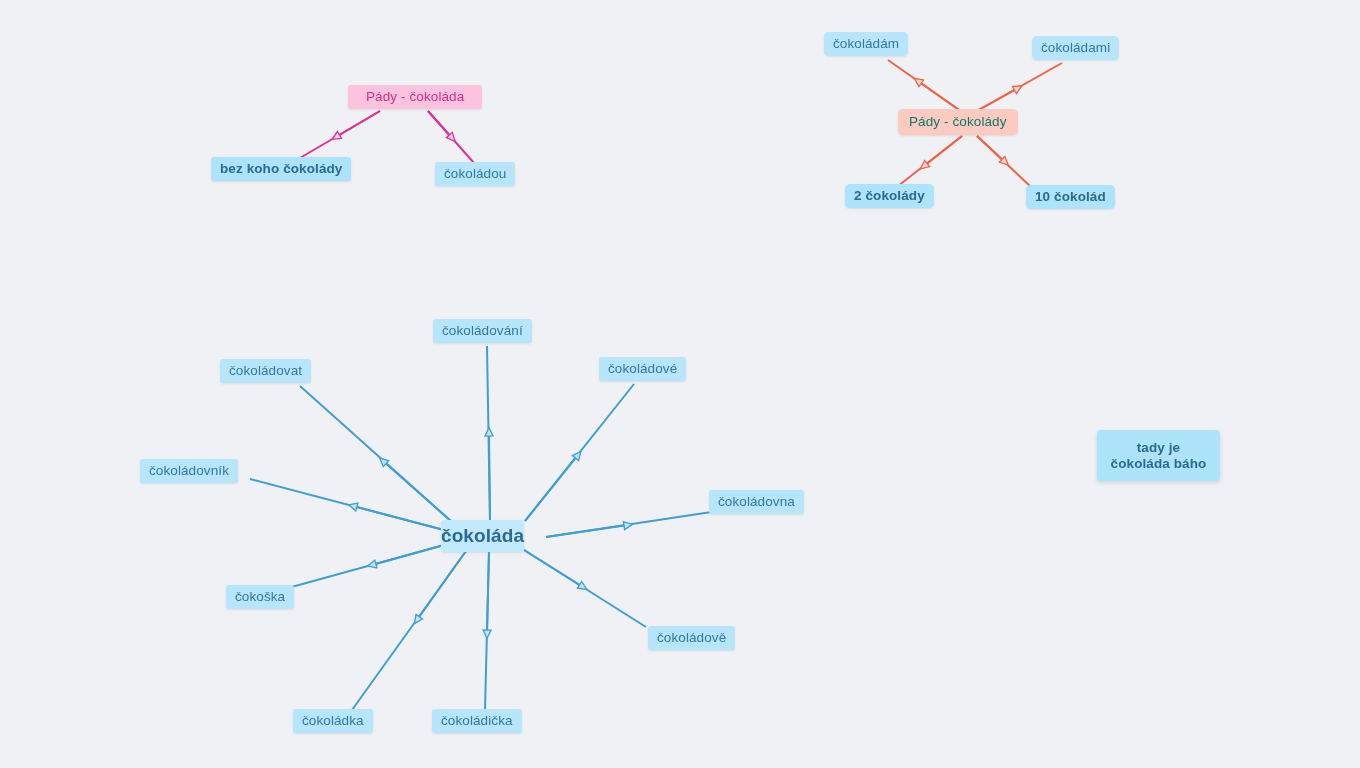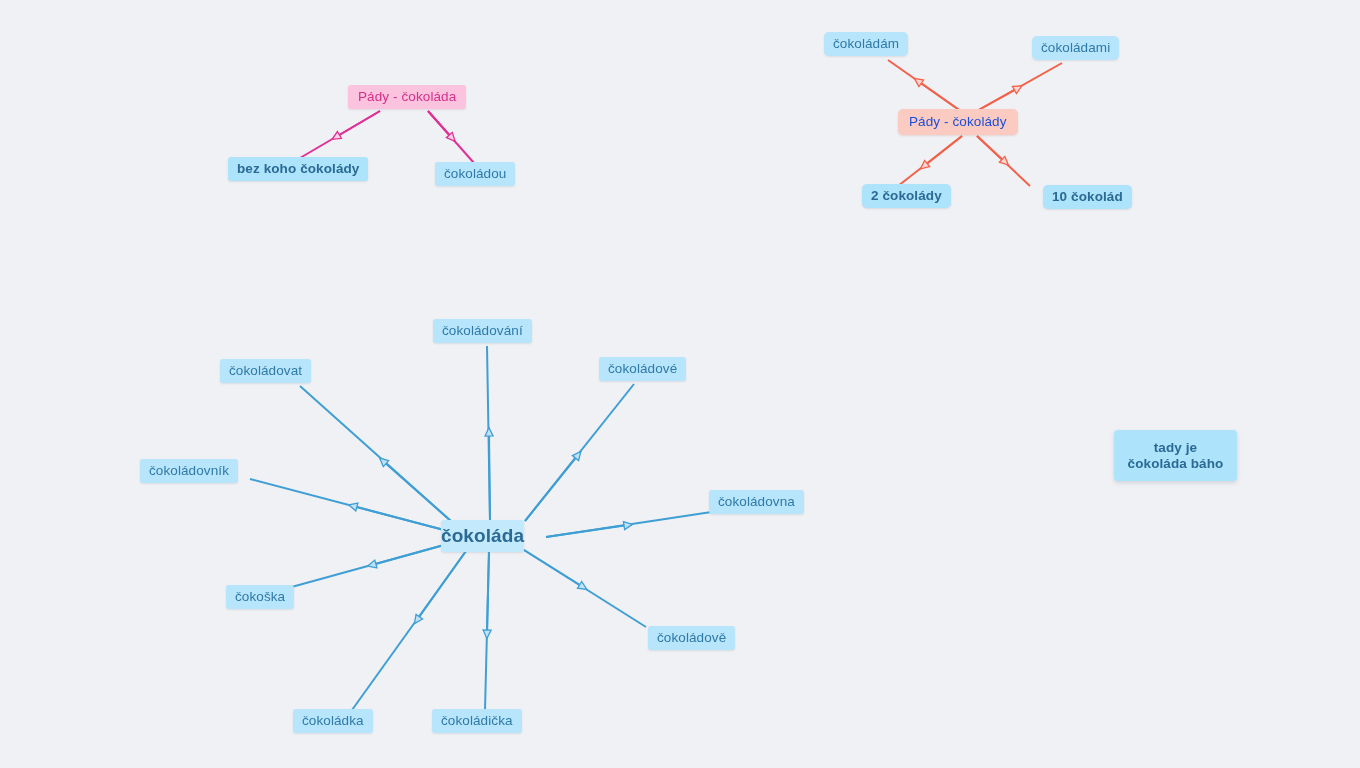--- a/index.html
+++ b/index.html
@@ -39,21 +39,20 @@
     border-radius: 3px;
     letter-spacing: 0.1px;
   }
   .n-blue {
     background: #ade3fb;
     color: #2a6a94;
     font-size: 13.5px;
     font-weight: 700;
     padding: 4px 9px;
     box-shadow: 0 1px 2px rgba(120,140,160,0.22);
-    margin-left: 17px;
   }
   .n-blue-light {
     background: #b7e5fb;
     color: #2f7aa6;
     font-size: 13.5px;
     font-weight: 400;
     padding: 4px 9px;
     box-shadow: 0 1px 2px rgba(120,140,160,0.20);
   }
   .n-center {
@@ -63,27 +62,27 @@
     font-weight: 700;
     padding: 5px 0;
     border-radius: 3px;
     box-shadow: 0 1px 2px rgba(120,140,160,0.22);
   }
   .n-pink {
     background: #fbc3dd;
     color: #d6308c;
     font-size: 13.5px;
     font-weight: 400;
-    padding: 4px 10px;
+    padding: 4px 18px;
     border-radius: 3px;
     box-shadow: 0 1px 2px rgba(160,120,150,0.20);
   }
   .n-salmon {
     background: #fbcbc2;
-    color: #1d4ed8;
+    color: #0f766e;
     font-size: 13.5px;
     font-weight: 400;
     padding: 5px 11px;
     border-radius: 5px;
     box-shadow: 0 1px 2px rgba(170,120,110,0.22);
   }
   .n-rounded {
     border-radius: 5px;
   }
   .n-multiline {

